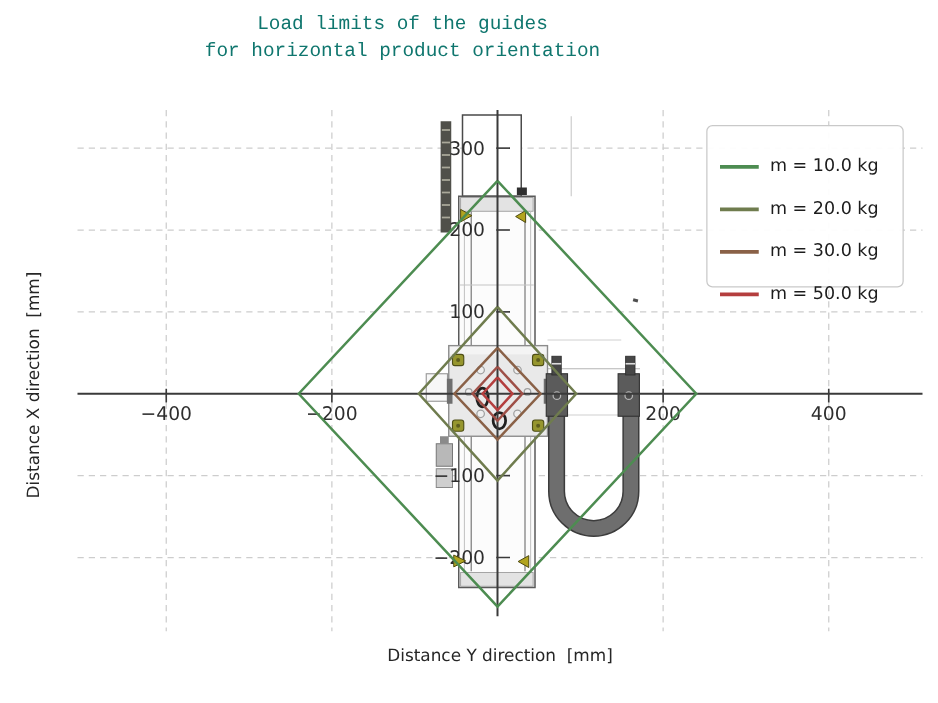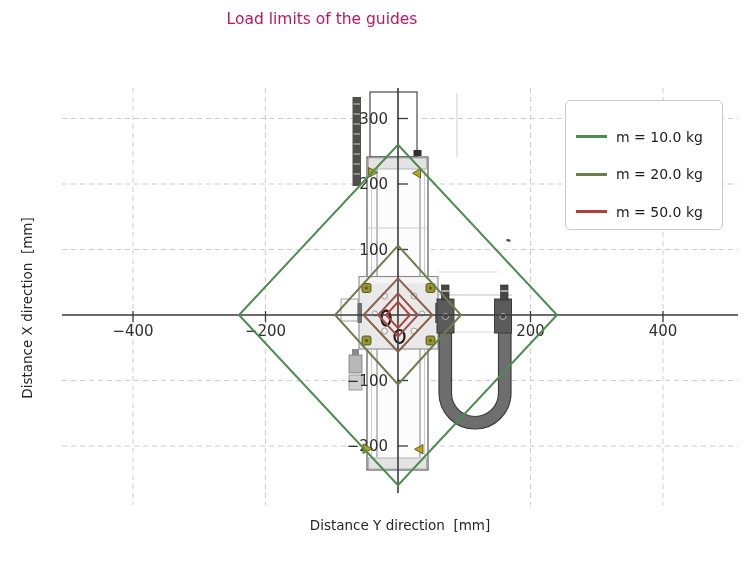--- a/index.html
+++ b/index.html
@@ -1,19 +1,19 @@
 <!DOCTYPE html>
 <html><head>
 <meta charset="utf-8">
 <style>
   html,body{margin:0;padding:0;background:#ffffff;}
   body{width:750px;height:562px;position:relative;overflow:hidden;
        font-family:"DejaVu Sans",sans-serif;color:#262626;}
   .title{position:absolute;top:8px;left:0;width:644px;text-align:center;
-         font-size:15.5px;line-height:22px;color:#be185d;}
+         font-size:15.5px;line-height:22px;color:#0f766e;font-family:Liberation Mono, monospace;}
   .xlabel{position:absolute;top:517px;left:25px;width:750px;text-align:center;
           font-size:13.5px;color:#262626;white-space:pre;}
   .ylabel{position:absolute;top:292px;left:18px;width:0;height:0;
           font-size:13.5px;color:#262626;white-space:pre;}
   .ylabel span{display:inline-block;transform:translate(-50%,-50%) rotate(-90deg);
           white-space:pre;}
   svg#plot{position:absolute;left:0;top:0;}
   .grid{stroke:#cdcdcd;stroke-width:1;stroke-dasharray:5 4;fill:none;}
   .spine{stroke:#3a3a3a;stroke-width:1.6;}
   .tick{stroke:#3a3a3a;stroke-width:1.3;}
@@ -25,20 +25,21 @@
           display:flex;flex-direction:column;justify-content:space-evenly;}
   .legend-row{display:flex;align-items:center;margin-top:18px;}
   .legend-swatch{width:31px;height:3px;margin-right:9px;flex:0 0 auto;}
   .legend-label{font-size:14px;color:#1c1c1c;white-space:nowrap;}
 </style>
 </head>
 <body>
 
 <div class="title">
   <div>Load limits of the guides</div>
+  <div>for horizontal product orientation</div>
 </div>
 
 <svg id="plot" width="750" height="562" viewBox="0 0 750 562">
 
   <g id="g-grid">
       <line x1="133" x2="133" y1="88" y2="505" class="grid"></line>
       <line x1="265.5" x2="265.5" y1="88" y2="505" class="grid"></line>
       <line x1="530.5" x2="530.5" y1="88" y2="505" class="grid"></line>
       <line x1="663" x2="663" y1="88" y2="505" class="grid"></line>
       <line x1="62" x2="738" y1="118.5" y2="118.5" class="grid"></line>
@@ -162,20 +163,24 @@
 <div class="legend">
     <div class="legend-row">
       <span class="legend-swatch" style="background: rgb(77, 140, 81);"></span>
       <span class="legend-label">m = 10.0 kg</span>
     </div>
     <div class="legend-row">
       <span class="legend-swatch" style="background: rgb(111, 124, 78);"></span>
       <span class="legend-label">m = 20.0 kg</span>
     </div>
     <div class="legend-row">
+      <span class="legend-swatch" style="background: rgb(138, 97, 71);"></span>
+      <span class="legend-label">m = 30.0 kg</span>
+    </div>
+    <div class="legend-row">
       <span class="legend-swatch" style="background: rgb(180, 62, 62);"></span>
       <span class="legend-label">m = 50.0 kg</span>
     </div>
   </div>
 
 <div class="xlabel">Distance Y direction  [mm]</div>
 <div class="ylabel">
   <span>Distance X direction  [mm]</span>
 </div>
 

